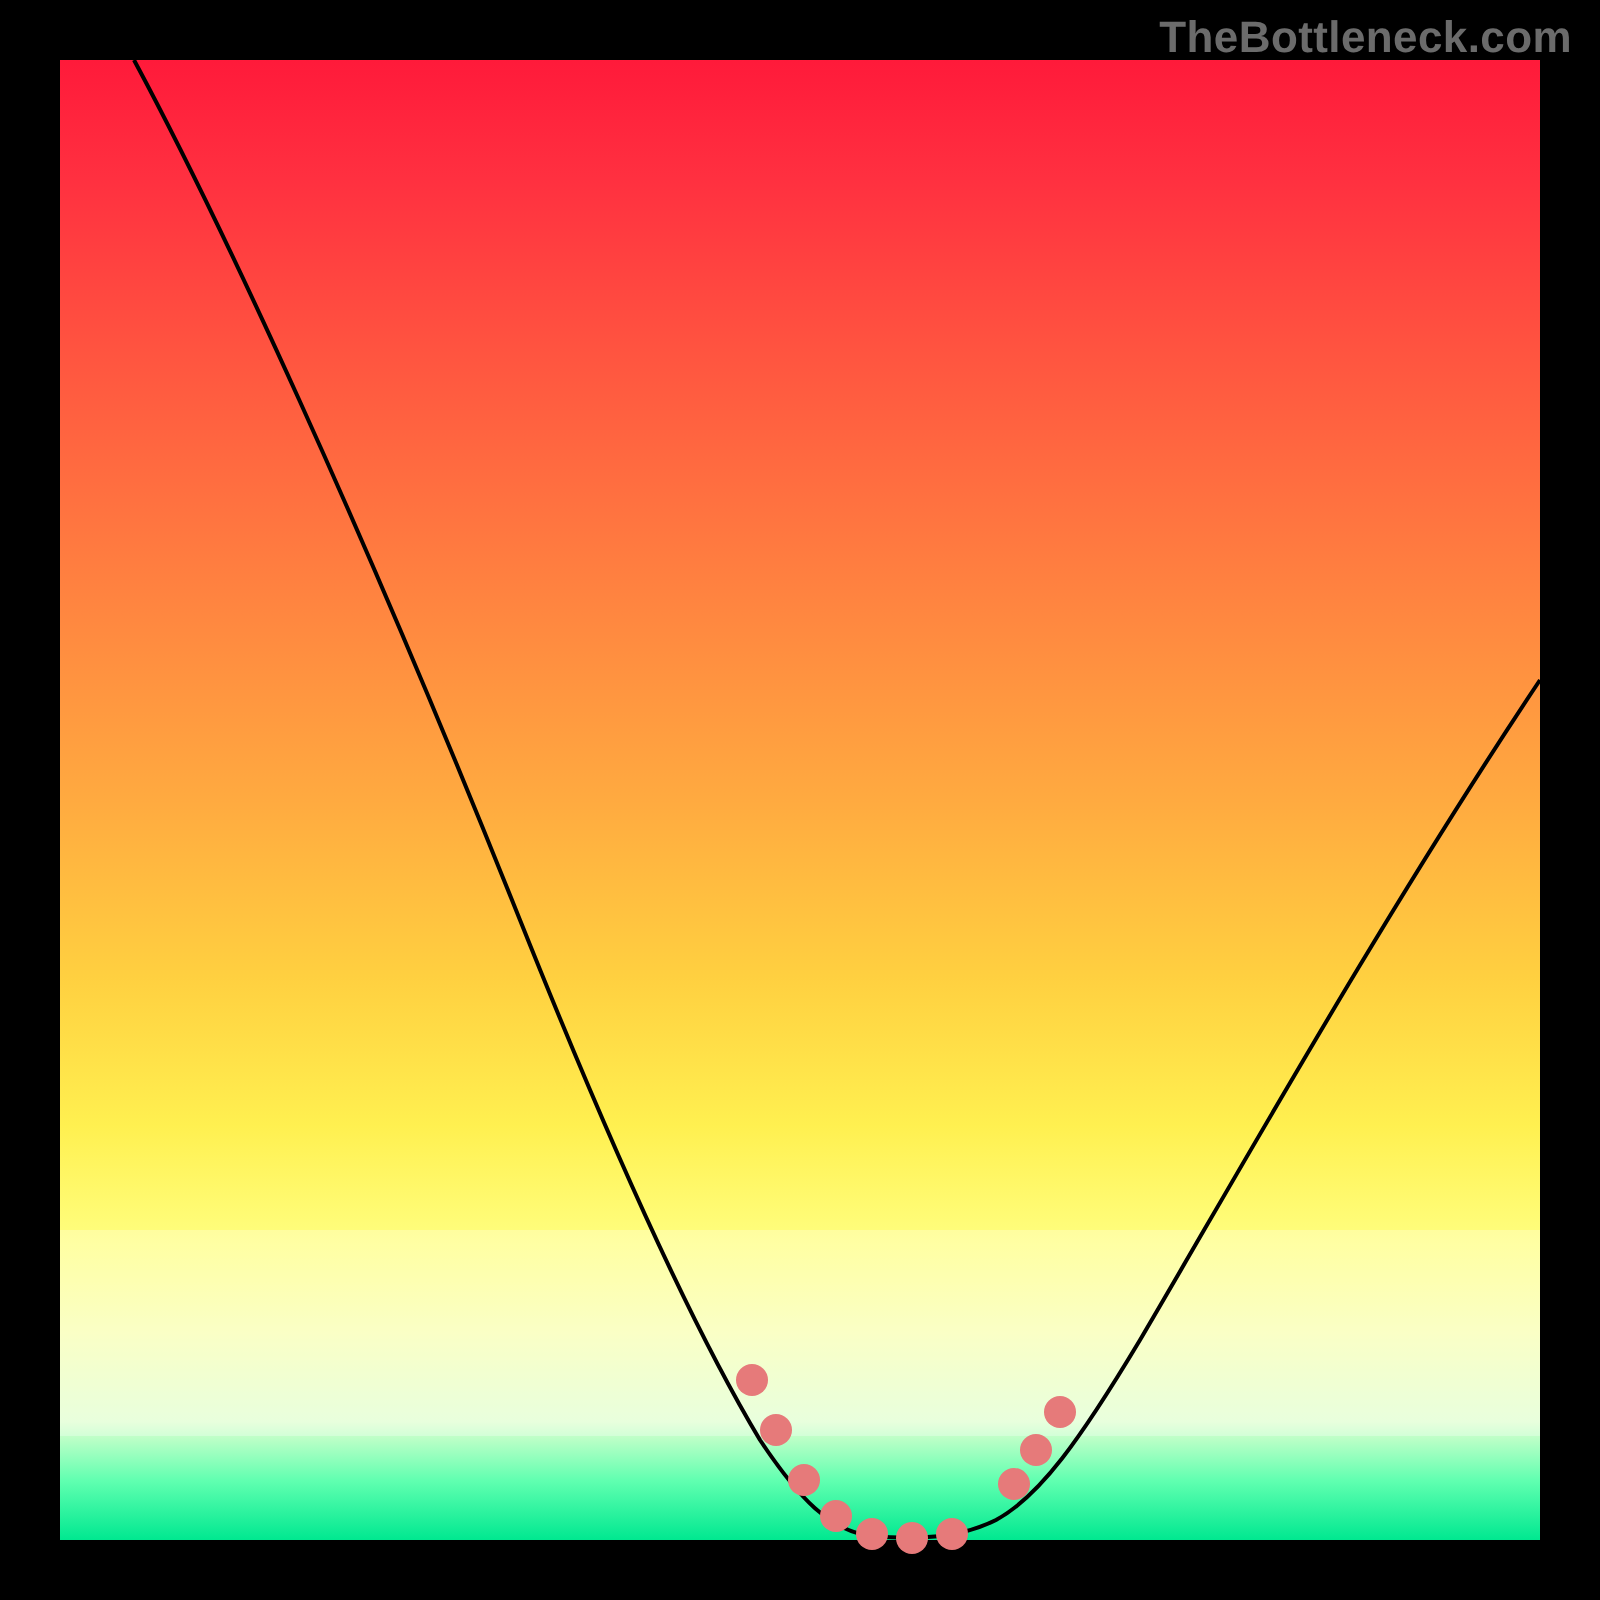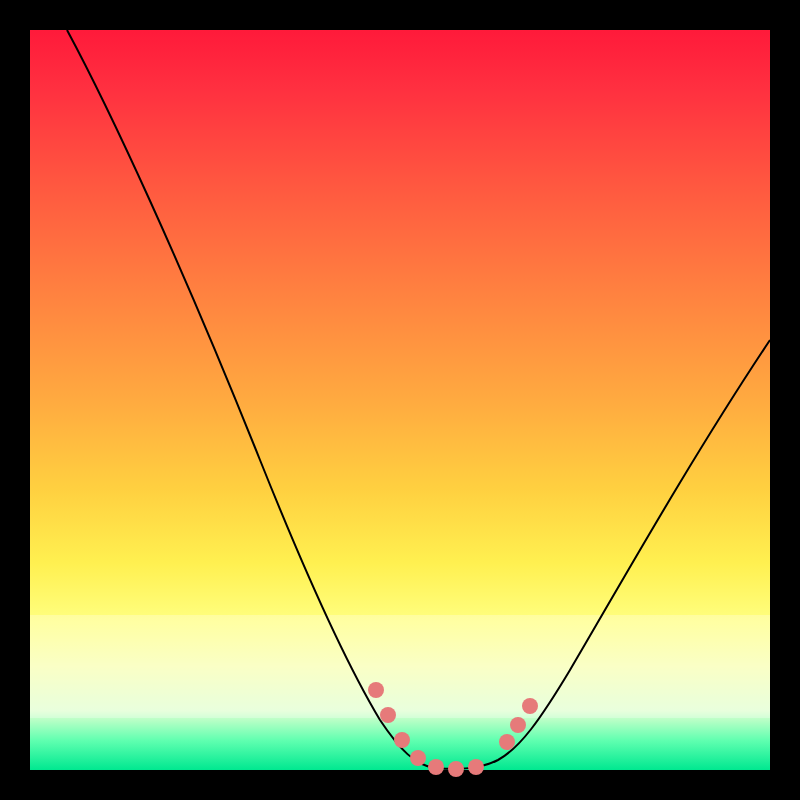--- a/index.html
+++ b/index.html
@@ -91,14 +91,15 @@
         <circle class="marker" cx="406" cy="737" r="8"></circle>
         <circle class="marker" cx="426" cy="739" r="8"></circle>
         <circle class="marker" cx="446" cy="737" r="8"></circle>
         <circle class="marker" cx="477" cy="712" r="8"></circle>
         <circle class="marker" cx="488" cy="695" r="8"></circle>
         <circle class="marker" cx="500" cy="676" r="8"></circle>
       </g>
     </svg>
   </div>
 
+  <div class="watermark">TheBottleneck.com</div>
 
 </div>
 
 </body></html>

